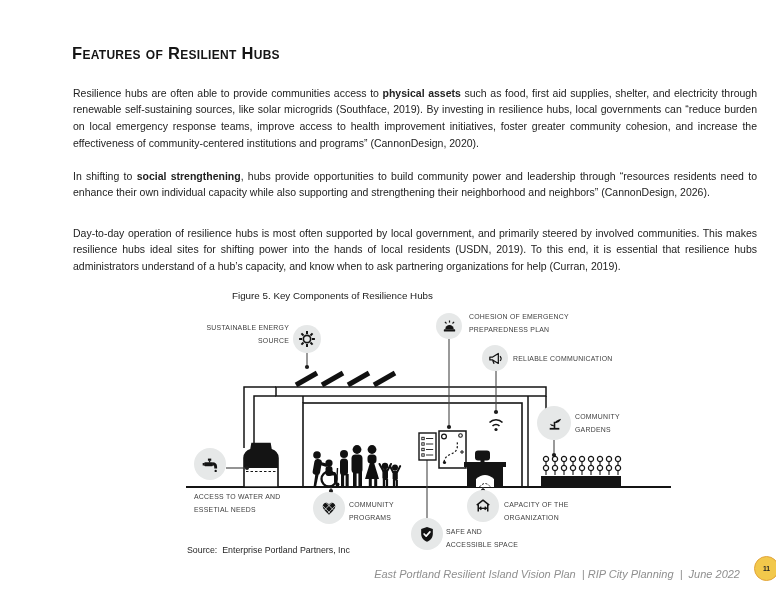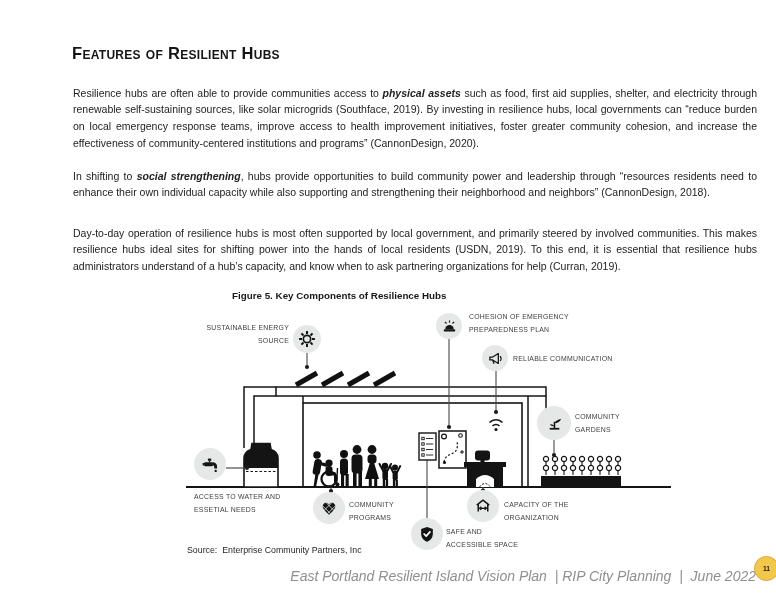--- a/index.html
+++ b/index.html
@@ -2,45 +2,45 @@
 <html><head>
 <meta charset="utf-8">
 <style>
   html,body{margin:0;padding:0;background:#ffffff;}
   .page{position:relative;width:776px;height:600px;background:#ffffff;overflow:hidden;
         font-family:"Liberation Sans",sans-serif;color:#1f1f1f;margin-left:26px;}
   .heading{position:absolute;left:46px;top:44px;font-size:16.5px;font-weight:700;
            font-variant:small-caps;letter-spacing:.3px;color:#151515;}
   .para{position:absolute;left:47px;width:684px;text-align:justify;
         font-size:10.5px;line-height:16.8px;color:#222;}
-  .para b{font-weight:700;font-style:italic;}
-  .fig-title{position:absolute;left:160px;top:290px;font-size:9.8px;font-weight:700;color:#191919;padding-left:46px;}
+  .para b{font-weight:700;}
+  .fig-title{position:absolute;left:160px;top:290px;font-size:9.8px;font-weight:400;color:#191919;padding-left:46px;}
   .diagram{position:absolute;left:160px;top:312px;width:495px;height:250px;}
   .diagram svg.scene{position:absolute;left:0;top:0;}
   .badge{position:absolute;border-radius:50%;background:#E6E8E8;display:flex;
          align-items:center;justify-content:center;}
   .lbl{position:absolute;font-size:6.9px;line-height:13px;letter-spacing:.25px;color:#3d3d3d;white-space:nowrap;}
   .lbl.r{text-align:right;}
   .source{position:absolute;left:1px;top:233px;font-size:8.8px;color:#262626;white-space:pre;}
-  .footer-citation{position:absolute;top:568px;right:46px;font-size:14px;font-style:italic;
+  .footer-citation{position:absolute;top:568px;right:62px;font-size:11px;font-style:italic;
                    color:#8f8f8f;white-space:pre;}
   .page-badge{position:absolute;left:728px;top:556px;width:23px;height:23px;border-radius:50%;
               background:#F2C84B;border:1.5px solid #E2A43B;display:flex;align-items:center;
               justify-content:center;font-size:6.8px;font-weight:700;color:#222;}
 </style>
 </head>
 <body>
 
 <div class="page">
 
   <div class="heading">Features of Resilient Hubs</div>
 
   <p class="para" style="top:74px;"><span>Resilience hubs are often able to provide communities access to </span><b>physical assets</b><span> such as food, first aid supplies, shelter, and electricity through renewable self-sustaining sources, like solar microgrids (Southface, 2019). By investing in resilience hubs, local governments can “reduce burden on local emergency response teams, improve access to health improvement initiatives, foster greater community cohesion, and increase the effectiveness of community-centered institutions and programs” (CannonDesign, 2020).</span></p>
 
-  <p class="para" style="top:157px;"><span>In shifting to </span><b>social strengthening</b><span>, hubs provide opportunities to build community power and leadership through “resources residents need to enhance their own individual capacity while also supporting and strengthening their neighborhood and neighbors” (CannonDesign, 2018).</span></p>
+  <p class="para" style="top:157px;"><span>In shifting to </span><b>social strengthening</b><span>, hubs provide opportunities to build community power and leadership through “resources residents need to enhance their own individual capacity while also supporting and strengthening their neighborhood and neighbors” (CannonDesign, 2026).</span></p>
 
   <p class="para" style="top:214px;">Day-to-day operation of resilience hubs is most often supported by local government, and primarily steered by involved communities. This makes resilience hubs ideal sites for shifting power into the hands of local residents (USDN, 2019). To this end, it is essential that resilience hubs administrators understand of a hub’s capacity, and know when to ask partnering organizations for help (Curran, 2019).</p>
 
   <div class="fig-title">Figure 5. Key Components of Resilience Hubs</div>
 
   <div class="diagram">
 
     <svg class="scene" width="495" height="250" viewBox="0 0 495 250">
       <defs>
         <g id="plantdef">
@@ -313,21 +313,21 @@
     </div>
     <div class="lbl" style="left:260px;top:213px;">
       <div>SAFE AND</div>
       <div>ACCESSIBLE SPACE</div>
     </div>
     <div class="lbl" style="left:318px;top:186px;">
       <div>CAPACITY OF THE</div>
       <div>ORGANIZATION</div>
     </div>
 
-    <div class="source">Source:  Enterprise Community Partners, Inc</div>
+    <div class="source">Source:  Enterprise Portland Partners, Inc</div>
   </div>
 
   <div class="footer-citation">East Portland Resilient Island Vision Plan  | RIP City Planning  |  June 2022</div>
   <div class="page-badge">
     <span>11</span>
   </div>
 
 </div>
 
 </body></html>

